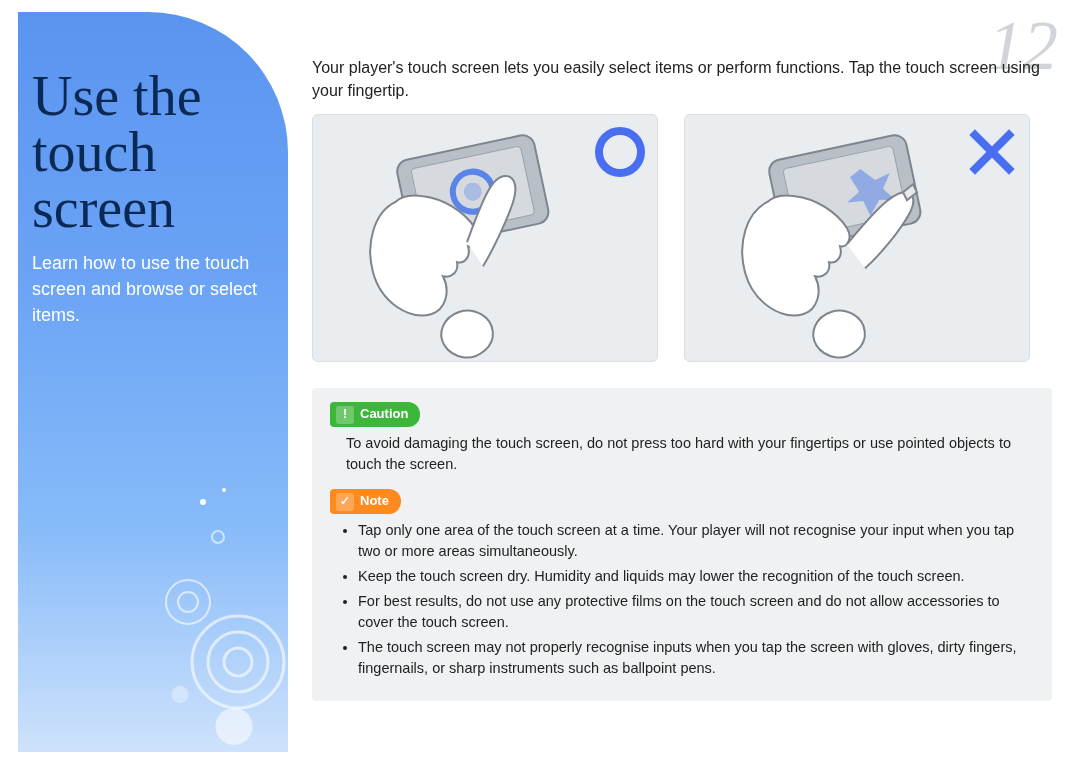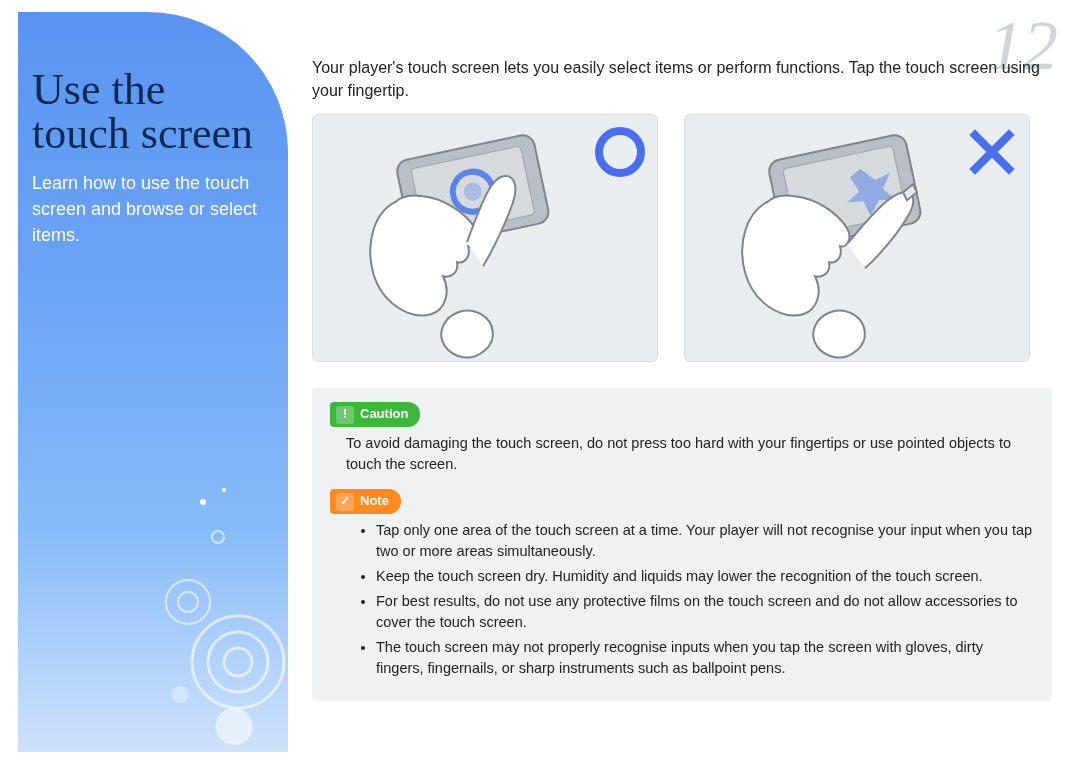--- a/index.html
+++ b/index.html
@@ -25,21 +25,21 @@
     content: "";
     position: absolute;
     left: 0; right: 0; bottom: 0;
     height: 320px;
     background: radial-gradient(circle at 80% 92%, rgba(255,255,255,0.55) 0 18px, transparent 19px),
                 radial-gradient(circle at 60% 82%, rgba(255,255,255,0.35) 0 8px, transparent 9px);
     pointer-events: none;
   }
   .title {
     font-family: Georgia, "Times New Roman", serif;
-    font-size: 44px;
+    font-size: 56px;
     line-height: 1.0;
     color: #0a2a55;
     font-weight: 400;
     margin-bottom: 14px;
   }
   .subtitle {
     font-size: 18px;
     line-height: 1.45;
     color: #ffffff;
     max-width: 230px;
@@ -117,21 +117,21 @@
     width: 18px; height: 18px;
     border-radius: 3px;
     background: rgba(255,255,255,0.25);
     display: inline-flex;
     align-items: center;
     justify-content: center;
     font-size: 12px;
   }
   .caution-text { margin: 0 0 14px 16px; }
   .note-list { margin-left: 28px; }
-  .note-list li { margin-left: 18px; margin-bottom: 4px; }
+  .note-list li { margin-bottom: 4px; }
   .deco-circles {
     position: absolute;
     left: 130px;
     bottom: 30px;
     width: 160px;
     height: 240px;
     pointer-events: none;
   }
 </style>
 </head>

